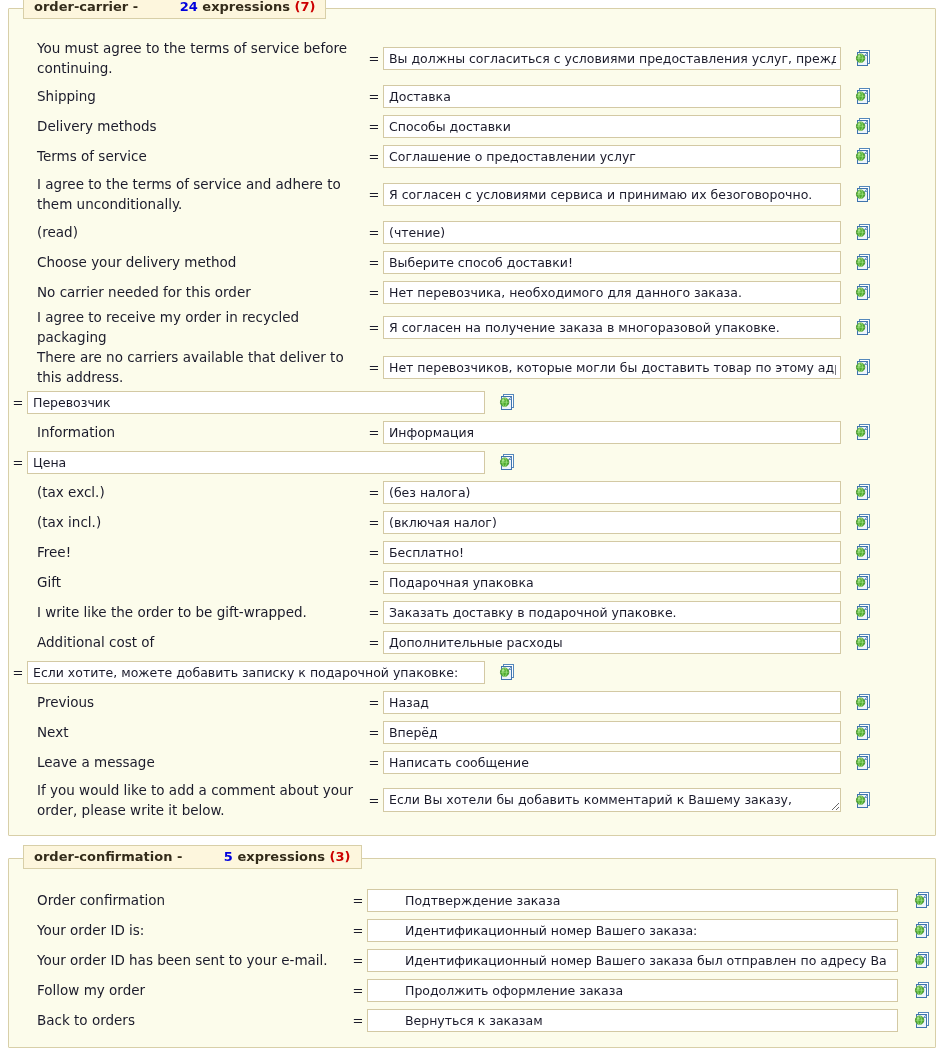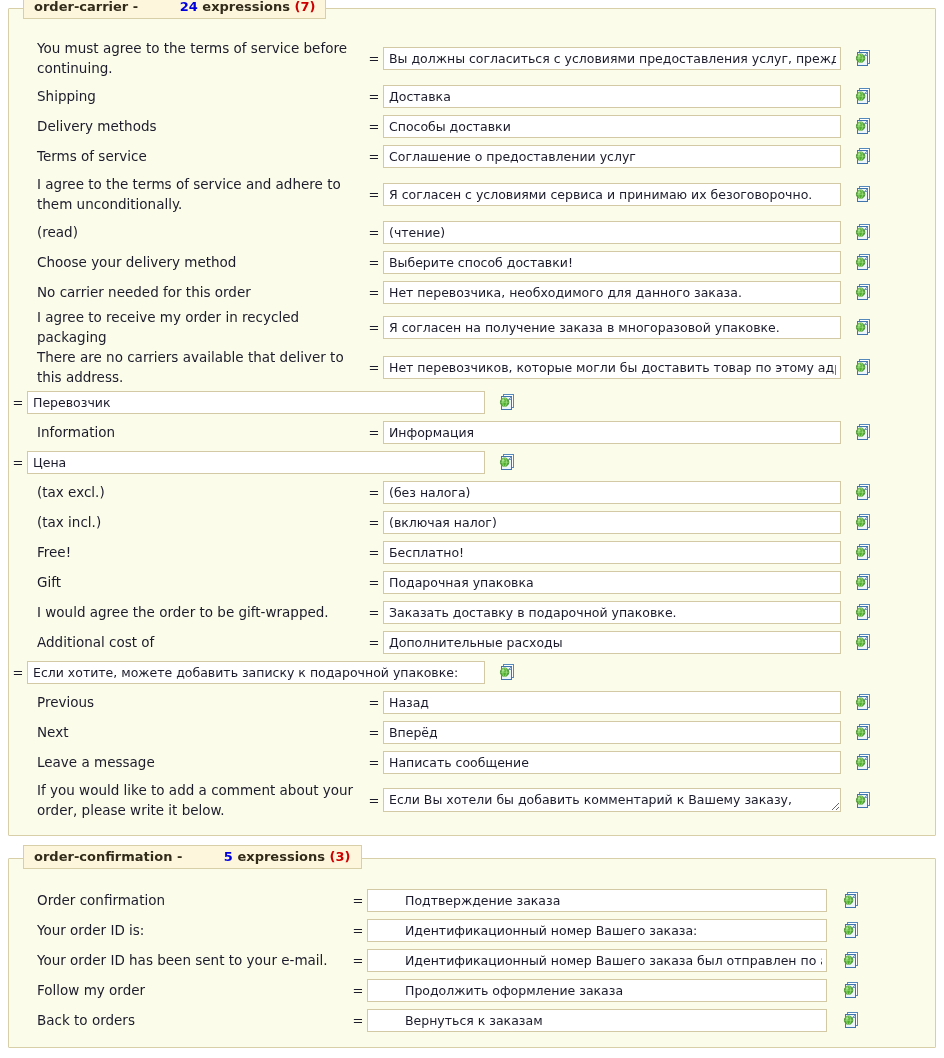--- a/index.html
+++ b/index.html
@@ -98,21 +98,21 @@
   }
   textarea.val {
     height: 24px;
     resize: vertical;
     overflow: hidden;
     white-space: pre-wrap;
   }
 
   
   .panel2 .lbl { width: 340px; flex: 0 0 340px; }
-  .panel2 input.val { width: 460px; padding-left: 37px; }
+  .panel2 input.val { width: 531px; padding-left: 37px; }
 
   .globe-icon {
     margin-left: 13px;
     width: 18px;
     height: 18px;
     display: inline-block;
     flex: 0 0 18px;
     cursor: pointer;
   }
   .panel2 .globe-icon { margin-left: 15px; }
@@ -474,21 +474,21 @@
   <ellipse cx="6.6" cy="9.2" rx="1.9" ry="4.2" fill="none" stroke="#a8e38c" stroke-width="0.7"></ellipse>
   <line x1="2.4" y1="9.2" x2="10.8" y2="9.2" stroke="#a8e38c" stroke-width="0.7"></line>
   <path d="M3.3 6.4 A4.2 4.2 0 0 1 9.9 6.4" fill="none" stroke="#a8e38c" stroke-width="0.6"></path>
   <path d="M3.3 12.0 A4.2 4.2 0 0 0 9.9 12.0" fill="none" stroke="#a8e38c" stroke-width="0.6"></path>
   <ellipse cx="5.2" cy="7.4" rx="1.5" ry="1.1" fill="#bdf0a2" opacity="0.75"></ellipse>
 </svg>
 </span>
             </div>
           </div>
           <div class="row">
-            <div class="lbl">I would agree the order to be gift-wrapped.</div>
+            <div class="lbl">I write like the order to be gift-wrapped.</div>
             <div class="eq">=</div>
             <div class="valwrap">
               <input type="text" class="val" value="Заказать доставку в подарочной упаковке." style="">
               <span class="globe-icon">
 <svg viewBox="0 0 18 18" width="18" height="18" xmlns="http://www.w3.org/2000/svg">
   <rect x="5.5" y="1.5" width="10" height="13" fill="#ffffff" stroke="#5588bb" stroke-width="1"></rect>
   <rect x="3.5" y="3.5" width="10" height="13" fill="#eef4fb" stroke="#3f74ad" stroke-width="1"></rect>
   <path d="M13.5 3.5 L13.5 6.5 L10.6 6.5 Z" fill="#cfe0f2" stroke="#3f74ad" stroke-width="0.7"></path>
   <circle cx="6.6" cy="9.2" r="4.2" fill="#4fae2e"></circle>
   <circle cx="6.6" cy="9.2" r="4.2" fill="none" stroke="#2c7a18" stroke-width="0.8"></circle>

